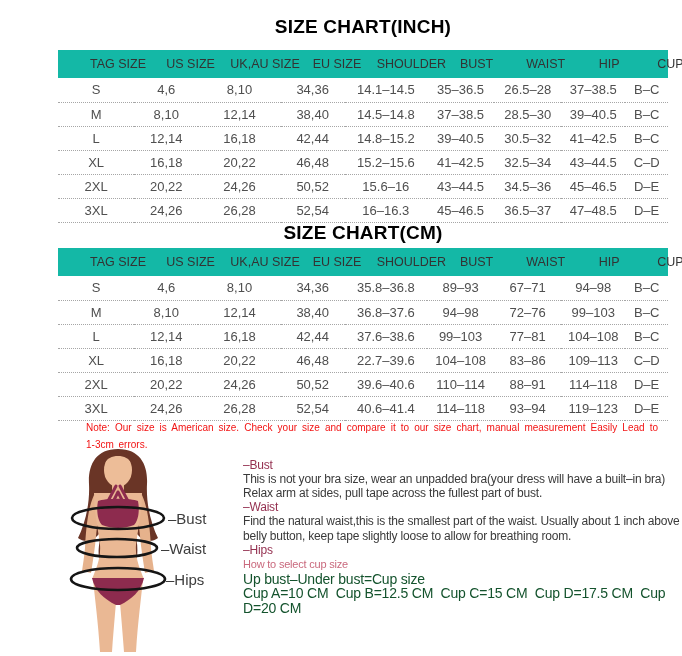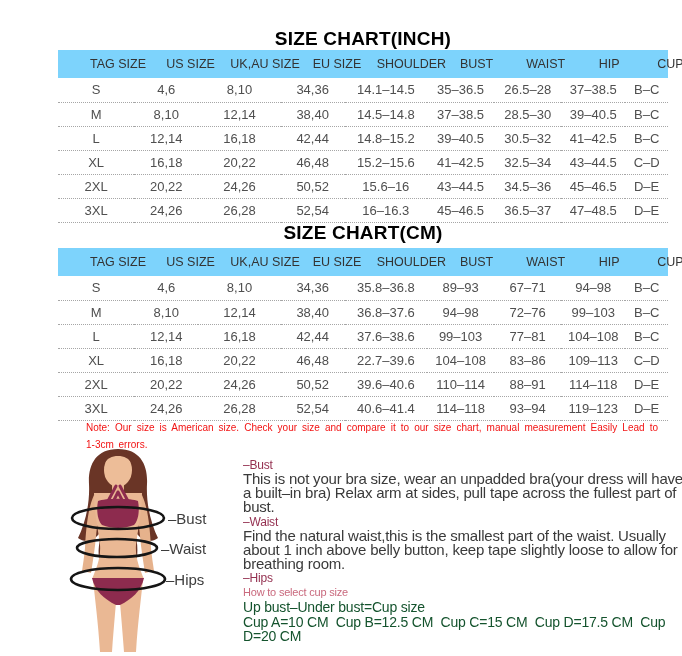--- a/index.html
+++ b/index.html
@@ -10,31 +10,31 @@
     color:#4f4f4f;
     position:relative; overflow:hidden;
   }
   .page { position:relative; width:682px; height:656px; background:#fff; }
 
   .chart-title {
     position:absolute; left:58px; width:610px;
     text-align:center; font-size:19px; font-weight:bold; color:#000;
     letter-spacing:0.2px;
   }
-  #title-inch { top:28px; }
+  #title-inch { top:16px; }
   #title-cm   { top:222px; }
 
   table.size-table {
     position:absolute; left:58px; width:610px;
     border-collapse:collapse; table-layout:fixed;
   }
   #table-inch { top:50px; }
   #table-cm   { top:248px; }
   table.size-table th {
-    background:#7dd3fc; font-weight:normal; font-size:12.5px; color:#333;
+    background:#14b8a6; font-weight:normal; font-size:12.5px; color:#333;
     height:28px; text-align:center; vertical-align:middle; white-space:nowrap;padding-left:32px;
   }
   table.size-table td {
     font-size:13px; color:#4f4f4f; height:24px;
     text-align:center; vertical-align:middle; white-space:nowrap;
     border-bottom:1px dotted #a6a6a6;
   }
 
   .note {
     position:absolute; top:420px; left:86px; width:572px;
@@ -50,21 +50,21 @@
   #label-bust  { left:138px; top:62px; }
   #label-waist { left:131px; top:92px; }
   #label-hips  { left:136px; top:123px; }
 
   .howto {
     position:absolute; top:458px; left:243px; width:440px;
     font-size:12px; line-height:14.2px; letter-spacing:-0.2px; color:#3a3a3a;
   }
   .howto-heading { font-size:17px; line-height:20px; color:#c23a56; font-weight:normal; }
   .howto-sub { font-size:12px; line-height:14px; color:#943050; }
-  .howto-text { font-size:15px; line-height:14.2px; color:#3a3a3a; }
+  .howto-text { font-size:12px; line-height:14.2px; color:#3a3a3a; }
   .cup-heading { font-size:11px; line-height:15px; color:#c9697d; }
   .cup-line { font-size:14px; line-height:14.5px; color:#14532d; }
   .cup-values { white-space:pre-wrap; }
 </style>
 </head>
 <body>
 
 <div class="page">
 
   <div class="chart-title" id="title-inch">SIZE CHART(INCH)</div>

